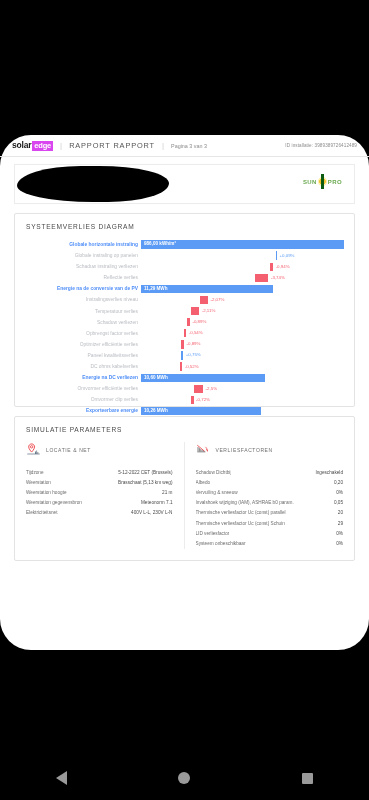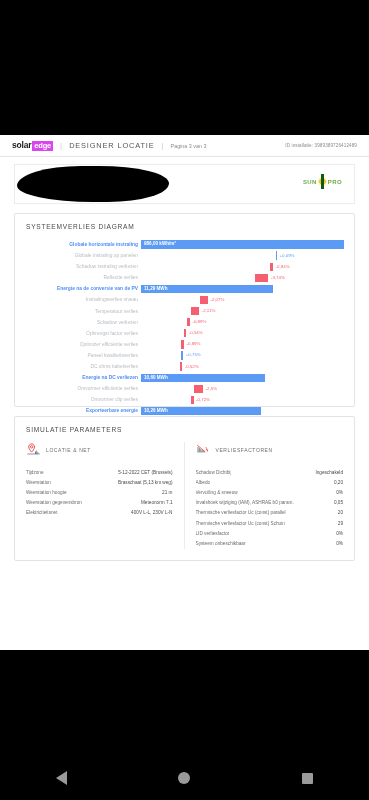--- a/index.html
+++ b/index.html
@@ -9,20 +9,21 @@
     font-family: "Liberation Sans", sans-serif;
     overflow: hidden;
   }
   #screen { position: relative; width: 369px; height: 800px; background: #000; }
 
   
   #page {
     position: absolute; left: 0; top: 135px;
     width: 369px; height: 515px;
     background: #ffffff;
+    border-radius: 31px;
   }
 
   
   .rep-header {
     display: flex; align-items: center;
     height: 22px; padding: 0 12px;
     border-bottom: 1px solid #e6e6e6;
   }
   .brand { display: flex; align-items: baseline; }
   .brand-solar {
@@ -175,21 +176,21 @@
 <div id="screen">
 
   <div id="page">
 
     <div class="rep-header">
       <div class="brand">
         <span class="brand-solar">solar</span>
         <span class="brand-edge">edge</span>
       </div>
       <span class="hdr-sep">|</span>
-      <span class="hdr-title">DESIGNER LOCATIE</span>
+      <span class="hdr-title">RAPPORT RAPPORT</span>
       <span class="hdr-sep">|</span>
       <span class="hdr-page">Pagina 3 van 3</span>
       <span class="hdr-spacer"></span>
       <span class="hdr-id">ID installatie: 3989389726412489</span>
     </div>
 
     <div class="cust-strip">
       <div class="redaction"></div>
       <div class="sunpro">
         <span>SUN</span>

